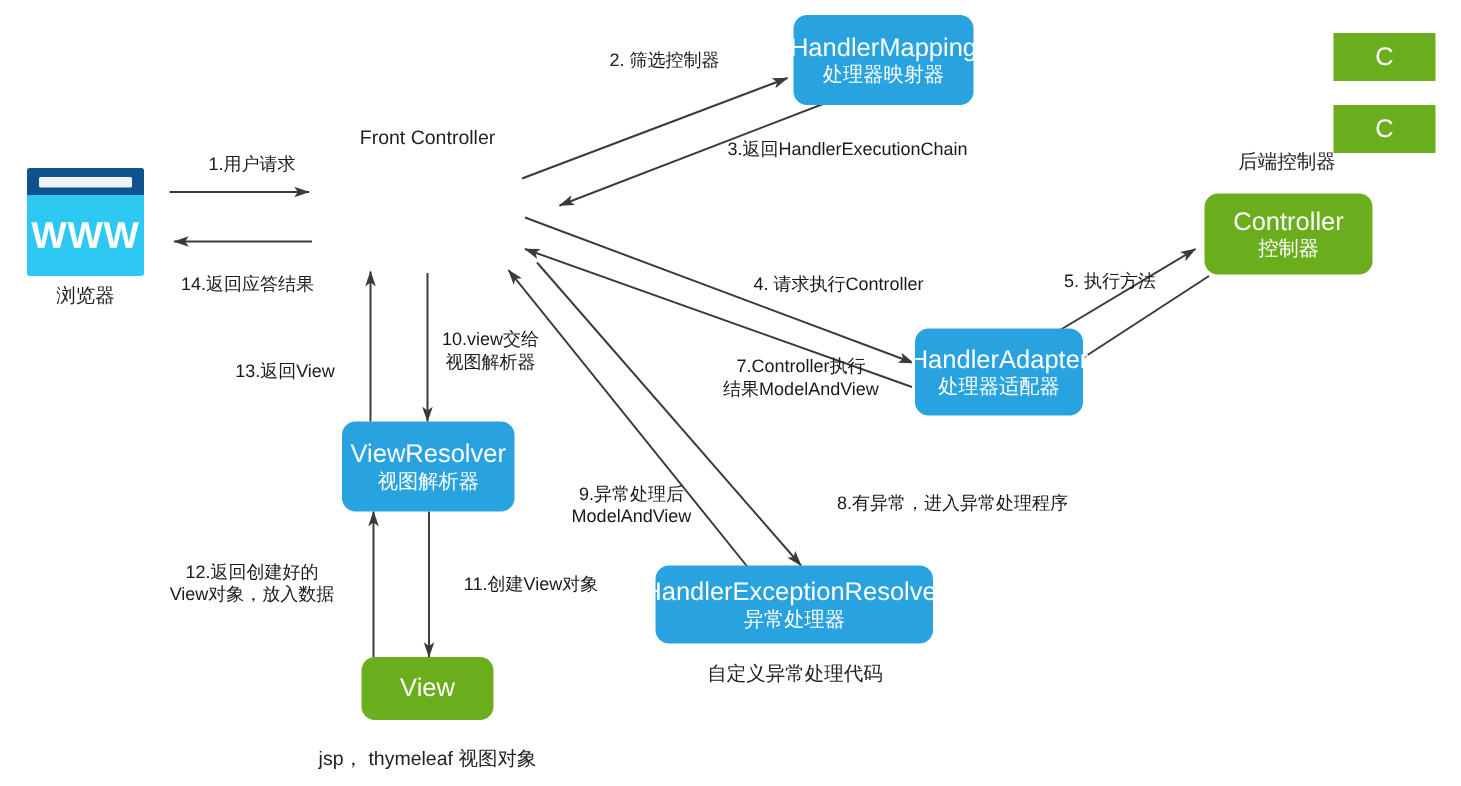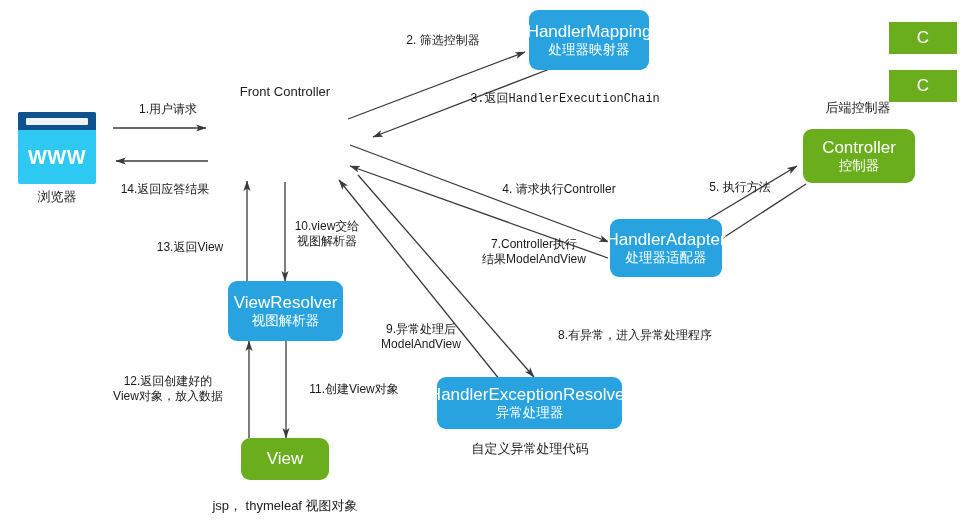--- a/index.html
+++ b/index.html
@@ -81,21 +81,21 @@
     height: 7px;
     background: #eef3f7;
     border-radius: 1px;
   }
   .browser .www {
     height: calc(100% - 18px);
     display: flex;
     align-items: center;
     justify-content: center;
     color: #ffffff;
-    font-size: 20px;
+    font-size: 25px;
     font-weight: bold;
     letter-spacing: 0.5px;
   }
 </style>
 </head>
 <body>
 
 <div id="stage">
 
   <svg id="wires" viewBox="0 0 974 524" width="974" height="524">
@@ -190,21 +190,21 @@
   <div class="caption" style="left:190px; top:497px; width:190px;">jsp， thymeleaf 视图对象</div>
 
   <div class="edge-label" style="left:118px; top:102px; width:100px;">
     <div>1.用户请求</div>
   </div>
 
   <div class="edge-label" style="left:383px; top:33px; width:120px;">
     <div>2. 筛选控制器</div>
   </div>
 
-  <div class="edge-label" style="left:465px; top:92px; width:200px;font-family:Liberation Mono, monospace;">
+  <div class="edge-label" style="left:465px; top:92px; width:200px;">
     <div>3.返回HandlerExecutionChain</div>
   </div>
 
   <div class="edge-label" style="left:479px; top:182px; width:160px;">
     <div>4. 请求执行Controller</div>
   </div>
 
   <div class="edge-label" style="left:690px; top:180px; width:100px;">
     <div>5. 执行方法</div>
   </div>

